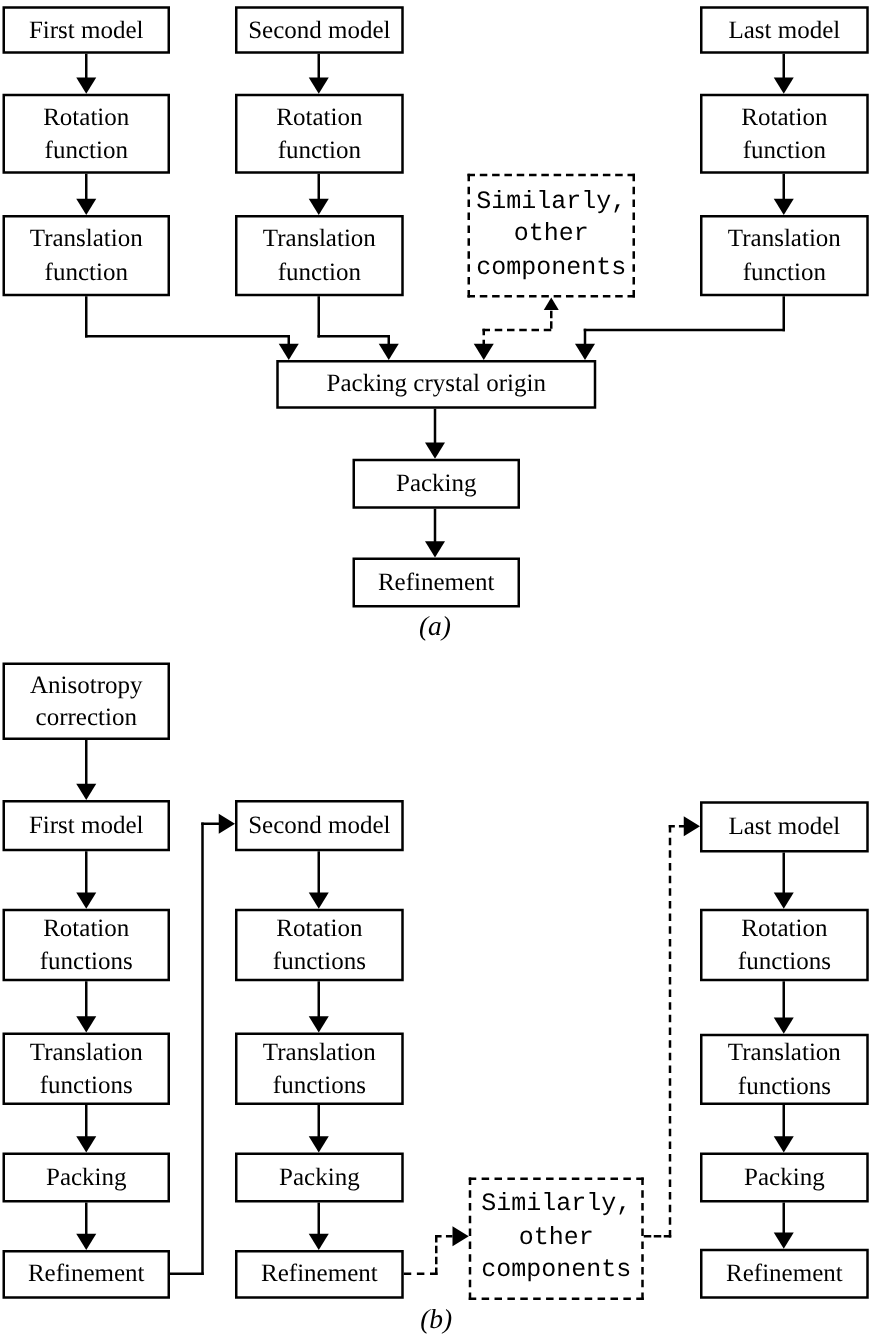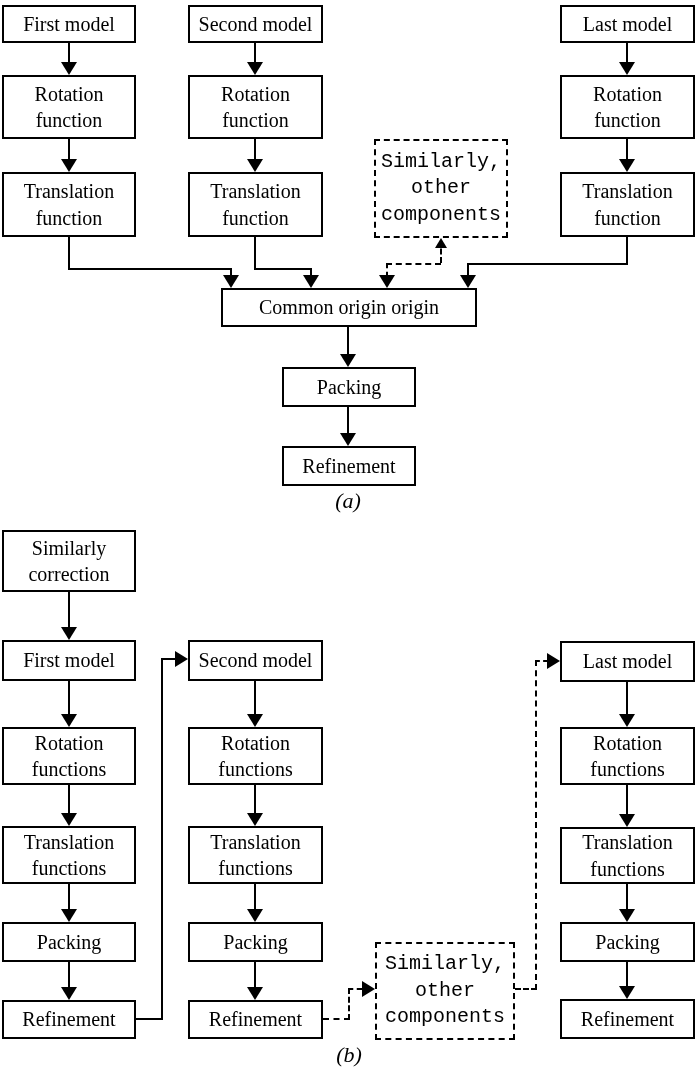--- a/index.html
+++ b/index.html
@@ -79,33 +79,33 @@
     <div class="hl" style="left:467px;top:263px;width:161px;"></div>
     <div class="vl" style="left:467px;top:263px;height:14px;"></div>
     <div class="ad" style="left:460px;top:275px;"></div>
 
     <div class="au" style="left:435px;top:238px;"></div>
     <div class="vd" style="left:440px;top:240px;height:23px;"></div>
     <div class="hd" style="left:386px;top:263px;width:55px;"></div>
     <div class="vd" style="left:386px;top:263px;height:14px;"></div>
     <div class="ad" style="left:379px;top:275px;"></div>
 
-    <div class="box" style="left:221px;top:288px;width:256px;height:39px;">Common origin origin</div>
+    <div class="box" style="left:221px;top:288px;width:256px;height:39px;">Packing crystal origin</div>
     <div class="vl" style="left:347px;top:327px;height:28px;"></div>
     <div class="ad" style="left:340px;top:354px;"></div>
     <div class="box" style="left:282px;top:367px;width:134px;height:40px;">Packing</div>
     <div class="vl" style="left:347px;top:407px;height:27px;"></div>
     <div class="ad" style="left:340px;top:433px;"></div>
     <div class="box" style="left:282px;top:446px;width:134px;height:40px;">Refinement</div>
     <div class="figlabel" style="left:318px;top:488px;width:60px;">(a)</div>
   </div>
 
   <div>
 
-    <div class="box" style="left:2px;top:530px;width:134px;height:62px;">Similarly
+    <div class="box" style="left:2px;top:530px;width:134px;height:62px;">Anisotropy
 correction</div>
     <div class="box" style="left:2px;top:640px;width:134px;height:41px;">First model</div>
     <div class="box" style="left:2px;top:727px;width:134px;height:58px;">Rotation
 functions</div>
     <div class="box" style="left:2px;top:826px;width:134px;height:58px;">Translation
 functions</div>
     <div class="box" style="left:2px;top:922px;width:134px;height:40px;">Packing</div>
     <div class="box" style="left:2px;top:1000px;width:134px;height:39px;">Refinement</div>
 
     <div class="vl" style="left:68px;top:592px;height:36px;"></div>

